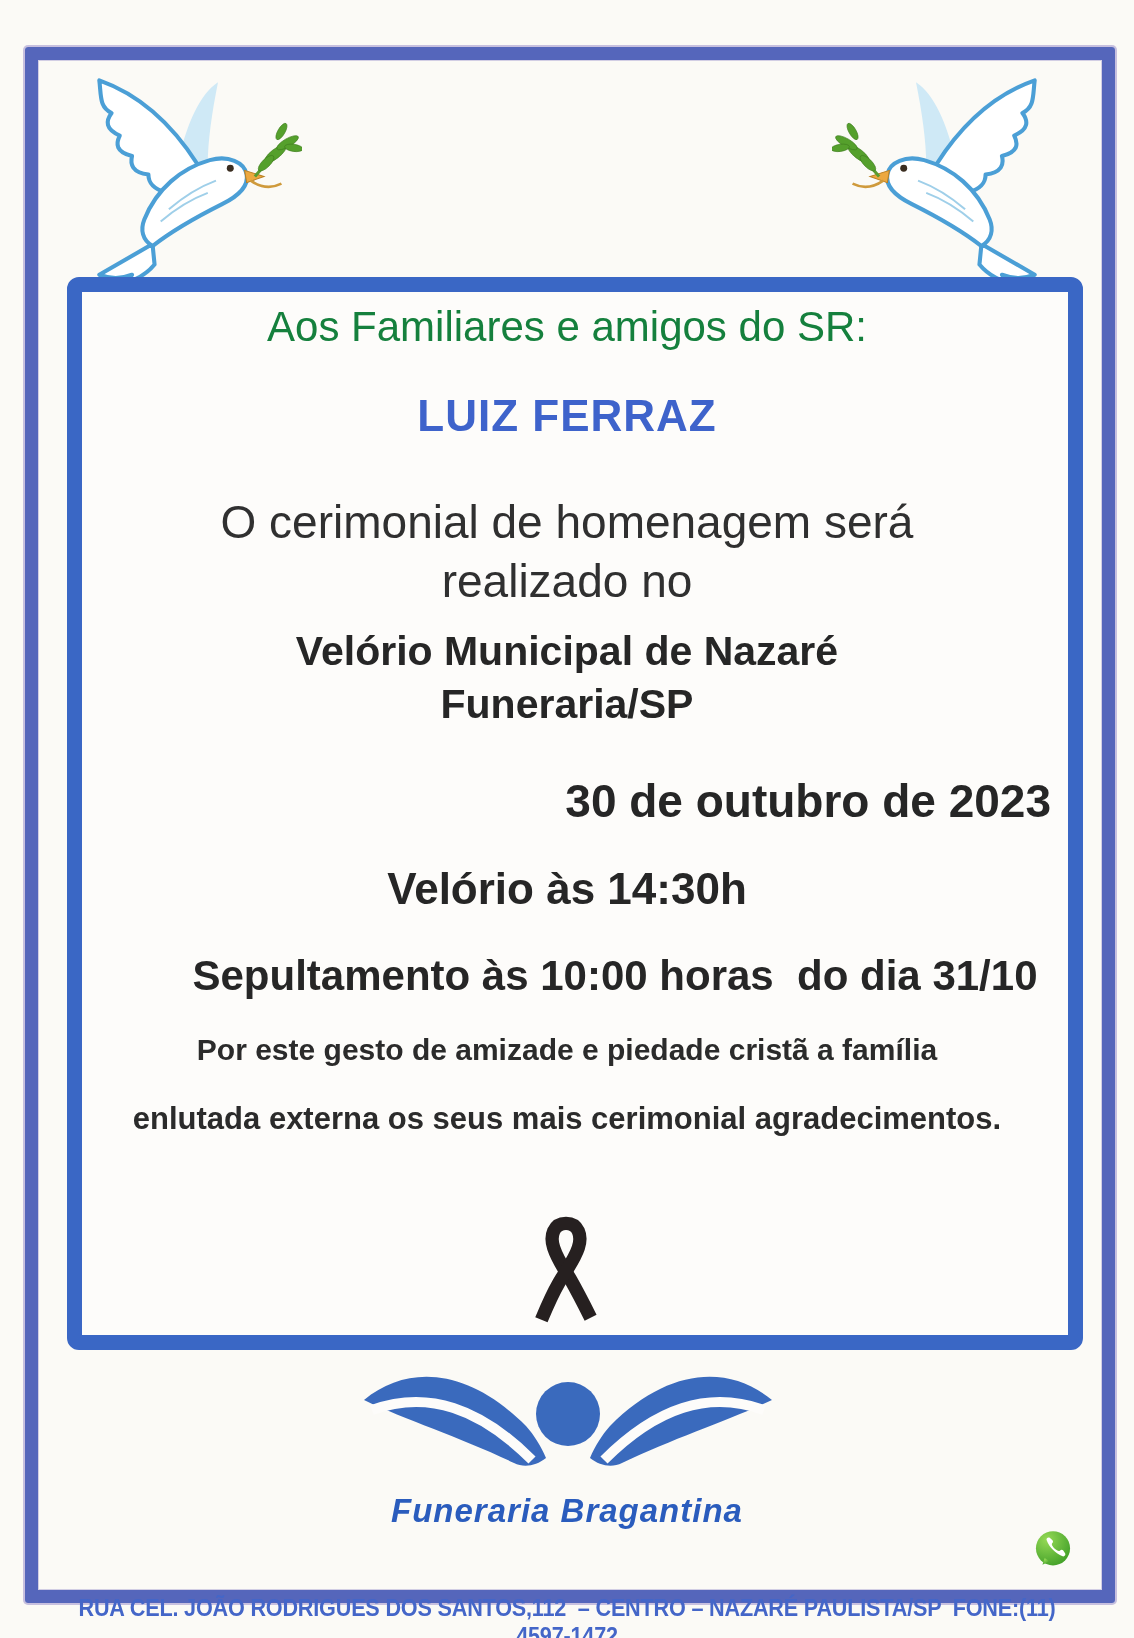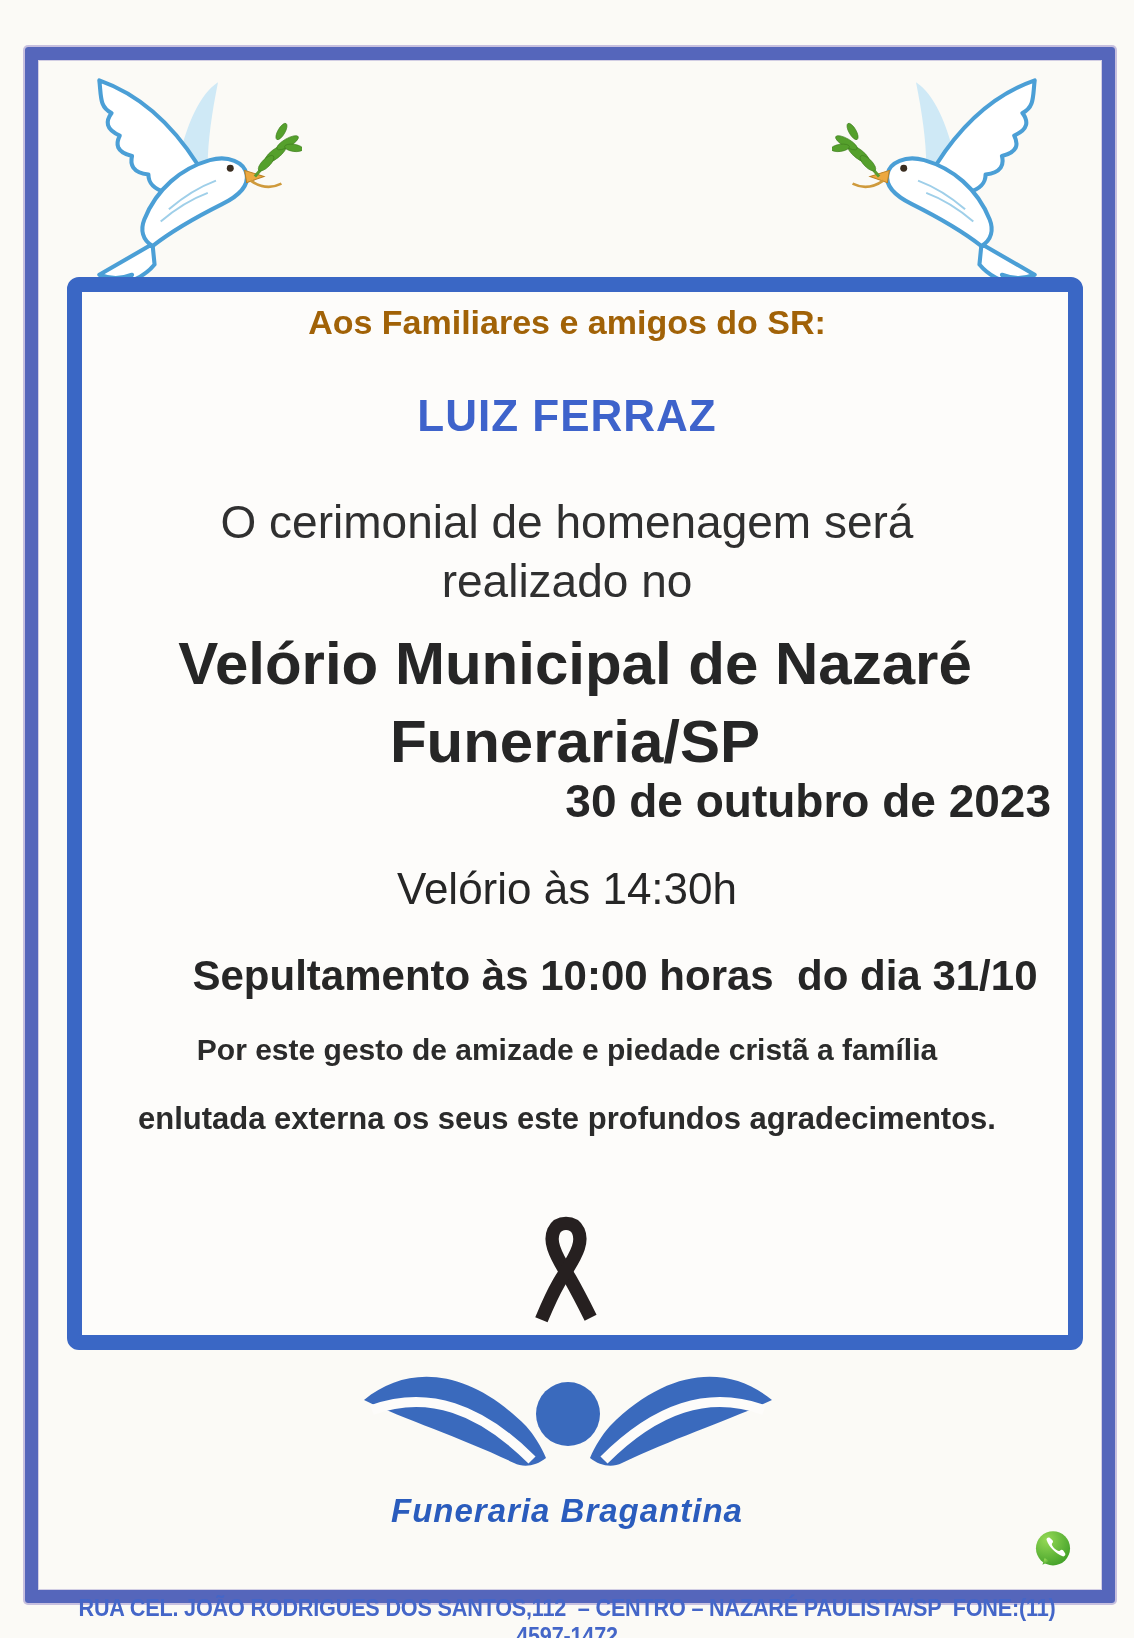--- a/index.html
+++ b/index.html
@@ -14,26 +14,26 @@
     box-sizing:border-box;border:13px solid #5566bb;border-radius:3px;
     box-shadow:0 0 0 2px rgba(135,122,196,.45), inset 0 0 0 1px rgba(135,122,196,.35);
   }
   
   .notice-box{
     position:absolute;left:67px;top:277px;width:1016px;height:1073px;
     box-sizing:border-box;border:15px solid #3a67c5;border-radius:12px;
     background:#fdfcfa;
   }
   .line{position:absolute;left:83px;width:968px;text-align:center;}
-  .salutation{top:303px;font-size:34px;font-weight:700;color:#a16207;}
+  .salutation{top:303px;font-size:42px;font-weight:400;color:#15803d;}
   .deceased{top:391px;font-size:44px;font-weight:700;color:#3e63cb;letter-spacing:1px;}
   .ceremony{top:477px;font-size:46px;font-weight:400;line-height:1.28;color:#303030;margin-top:16px;}
-  .venue{top:625px;font-size:60px;font-weight:700;line-height:1.30;color:#262626;margin-left:8px;}
+  .venue{top:625px;font-size:41px;font-weight:700;line-height:1.30;color:#262626;}
   .date-line{top:774px;font-size:46px;font-weight:700;color:#262626;text-align:right;}
-  .wake-line{top:864px;font-size:44px;font-weight:400;color:#262626;}
+  .wake-line{top:864px;font-size:44px;font-weight:700;color:#262626;}
   .burial-line{top:952px;font-size:42px;font-weight:700;color:#262626;white-space:pre-wrap;padding-left:48px;}
   .thanks1{top:1033px;font-size:30px;font-weight:700;color:#2b2b2b;}
   .thanks2{top:1101px;font-size:31px;font-weight:700;color:#2b2b2b;}
   .block-line{display:block;}
   .ribbon{position:absolute;left:525px;top:1213px;}
   .dove{position:absolute;top:66px;width:256px;height:220px;}
   .dove-left{left:46px;}
   .dove-right{left:832px;transform:scaleX(-1);}
   .logo{position:absolute;left:348px;top:1348px;}
   .brand{
@@ -104,21 +104,21 @@
 
   <div class="line venue">
     <span class="block-line">Velório Municipal de Nazaré</span>
     <span class="block-line">Funeraria/SP</span>
   </div>
 
   <div class="line date-line">30 de outubro de 2023</div>
   <div class="line wake-line">Velório às 14:30h</div>
   <div class="line burial-line">Sepultamento às 10:00 horas  do dia 31/10</div>
   <div class="line thanks1">Por este gesto de amizade e piedade cristã a família</div>
-  <div class="line thanks2">enlutada externa os seus este profundos agradecimentos.</div>
+  <div class="line thanks2">enlutada externa os seus mais cerimonial agradecimentos.</div>
 
   <svg class="ribbon" width="82" height="115" viewBox="0 0 80 112" xmlns="http://www.w3.org/2000/svg">
     <g fill="none" stroke="#262020" stroke-width="13" stroke-linecap="butt">
       <path d="M40,10 C28,10 24,22 28,34 C32,46 38,54 44,64 C52,78 58,90 64,102"></path>
       <path d="M40,10 C52,10 56,22 52,34 C48,46 40,56 33,68 C26,80 21,92 16,104"></path>
     </g>
   </svg>
 
   <svg class="logo" width="440" height="150" viewBox="0 0 440 150" xmlns="http://www.w3.org/2000/svg">
     <circle cx="220" cy="66" r="32" fill="#3a6abd"></circle>

